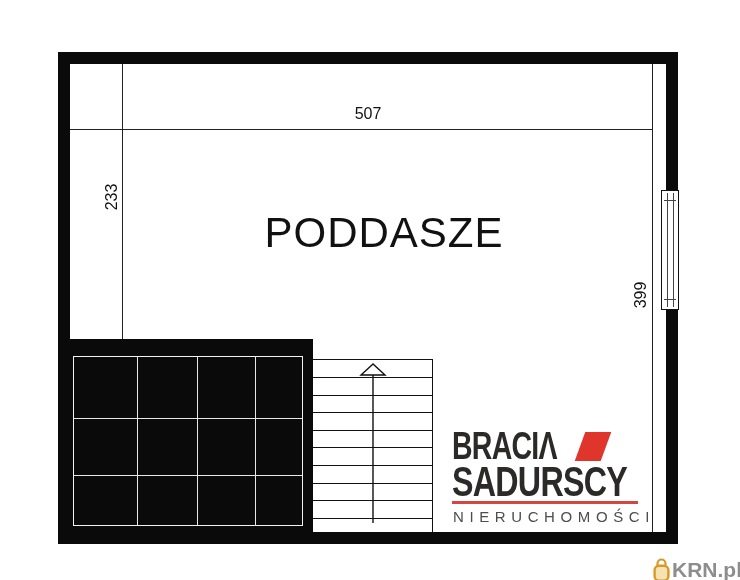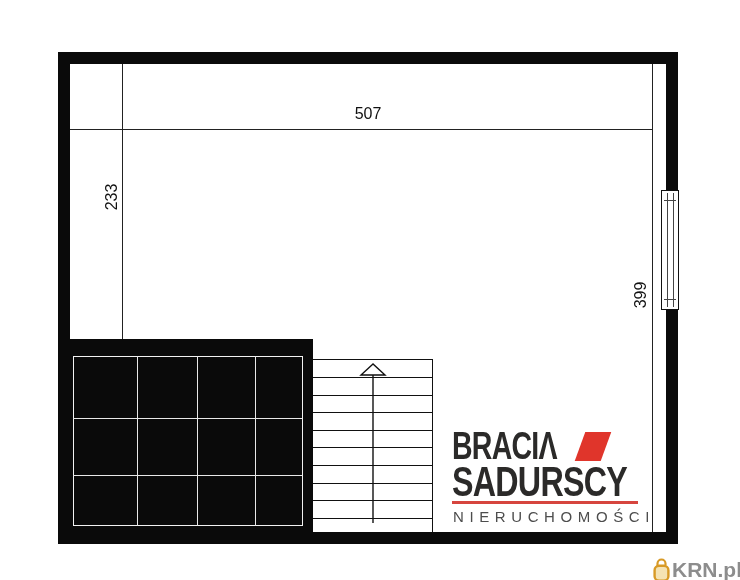--- a/index.html
+++ b/index.html
@@ -73,20 +73,21 @@
   </div>
 
   <div class="dim dim-h"></div>
   <div class="dim dim-v-left"></div>
   <div class="dim dim-v-right"></div>
 
   <div class="dim-label lbl-507">507</div>
   <div class="dim-label rot lbl-233">233</div>
   <div class="dim-label rot lbl-399">399</div>
 
+  <div class="room-label">PODDASZE</div>
 
   <div class="grid-block">
     <div class="inset"></div>
     <div class="gv v1"></div>
     <div class="gv v2"></div>
     <div class="gv v3"></div>
     <div class="gh h1"></div>
     <div class="gh h2"></div>
   </div>
 

